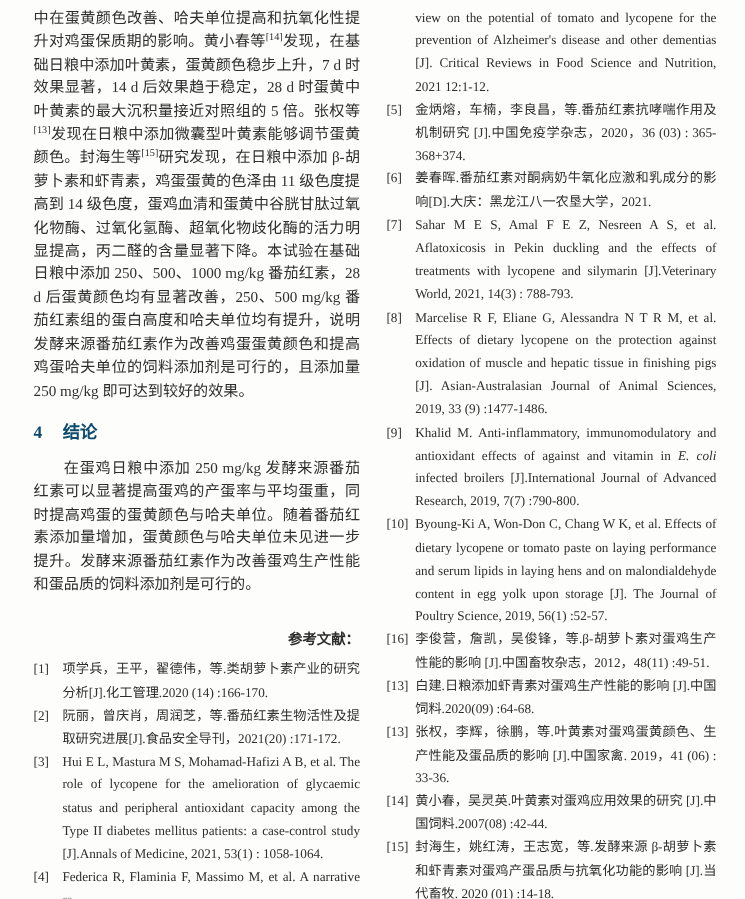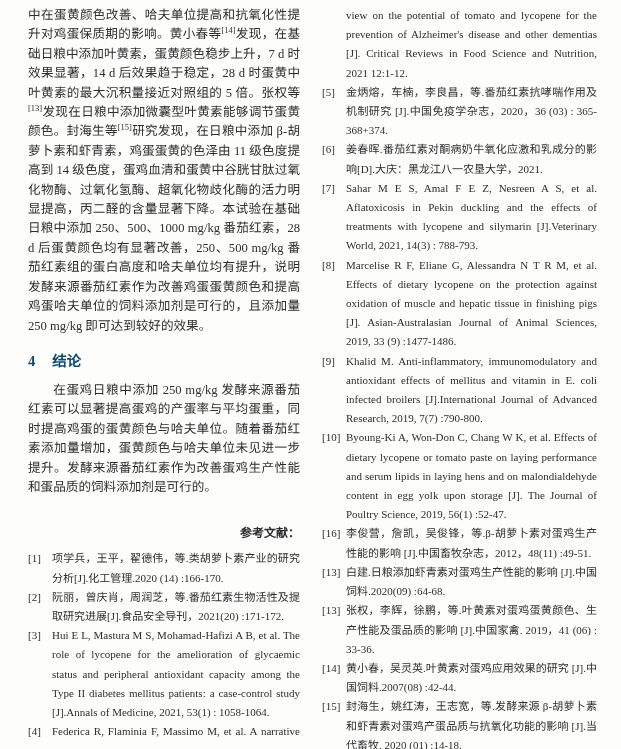--- a/index.html
+++ b/index.html
@@ -59,21 +59,21 @@
     font-size: 11px;
     line-height: 19.2px;
   }
   .ref-id { flex: 0 0 24px; }
   .ref-text {
     flex: 1;
     text-align: justify;
     text-justify: inter-character;
   }
   .ref.cont { padding-left: 24px; align-items: flex-end; }
-  .italic { }
+  .italic { font-style: italic; }
 </style>
 </head>
 <body>
 
 <div class="page">
 
   <div class="col col-left">
 
     <p class="para"><span>中在蛋黄颜色改善、哈夫单位提高和抗氧化性提升对鸡蛋保质期的影响。黄小春等</span><sup class="cite">[14]</sup><span>发现，在基础日粮中添加叶黄素，蛋黄颜色稳步上升，7 d 时效果显著，14 d 后效果趋于稳定，28 d 时蛋黄中叶黄素的最大沉积量接近对照组的 5 倍。张权等</span><sup class="cite">[13]</sup><span>发现在日粮中添加微囊型叶黄素能够调节蛋黄颜色。封海生等</span><sup class="cite">[15]</sup><span>研究发现，在日粮中添加 β-胡萝卜素和虾青素，鸡蛋蛋黄的色泽由 11 级色度提高到 14 级色度，蛋鸡血清和蛋黄中谷胱甘肽过氧化物酶、过氧化氢酶、超氧化物歧化酶的活力明显提高，丙二醛的含量显著下降。本试验在基础日粮中添加 250、500、1000 mg/kg 番茄红素，28 d 后蛋黄颜色均有显著改善，250、500 mg/kg 番茄红素组的蛋白高度和哈夫单位均有提升，说明发酵来源番茄红素作为改善鸡蛋蛋黄颜色和提高鸡蛋哈夫单位的饲料添加剂是可行的，且添加量 250 mg/kg 即可达到较好的效果。</span></p>
 
@@ -121,25 +121,25 @@
       <div class="ref">
         <span class="ref-id">[7]</span>
         <span class="ref-text">Sahar M E S, Amal F E Z, Nesreen A S, et al. Aflatoxicosis in Pekin duckling and the effects of treatments with lycopene and silymarin [J].Veterinary World, 2021, 14(3) : 788-793.</span>
       </div>
       <div class="ref">
         <span class="ref-id">[8]</span>
         <span class="ref-text">Marcelise R F, Eliane G, Alessandra N T R M, et al. Effects of dietary lycopene on the protection against oxidation of muscle and hepatic tissue in finishing pigs [J]. Asian-Australasian Journal of Animal Sciences, 2019, 33 (9) :1477-1486.</span>
       </div>
       <div class="ref">
         <span class="ref-id">[9]</span>
-        <span class="ref-text"><span>Khalid M. Anti-inflammatory, immunomodulatory and antioxidant effects of mellitus and vitamin in </span><span class="italic">E. coli</span><span> infected broilers [J].International Journal of Advanced Research, 2019, 7(7) :790-800.</span></span>
+        <span class="ref-text"><span>Khalid M. Anti-inflammatory, immunomodulatory and antioxidant effects of against and vitamin in </span><span class="italic">E. coli</span><span> infected broilers [J].International Journal of Advanced Research, 2019, 7(7) :790-800.</span></span>
       </div>
       <div class="ref">
         <span class="ref-id">[10]</span>
-        <span class="ref-text">Byoung-Ki A, Won-Don C, Chang W K, et al. Effects of dietary lycopene or tomato paste on laying performance and serum lipids in laying hens and on malondialdehyde content in egg yolk upon storage [J]. The Journal of Poultry Science, 2019, 56(1) :52-47.</span>
+        <span class="ref-text">Byoung-Ki A, Won-Don C, Chang W K, et al. Effects of dietary lycopene or tomato paste on laying performance and serum lipids in laying hens and on malondialdehyde content in egg yolk upon storage [J]. The Journal of Poultry Science, 2019, 56(1) :52-57.</span>
       </div>
       <div class="ref">
         <span class="ref-id">[16]</span>
         <span class="ref-text">李俊营，詹凯，吴俊锋，等.β-胡萝卜素对蛋鸡生产性能的影响 [J].中国畜牧杂志，2012，48(11) :49-51.</span>
       </div>
       <div class="ref">
         <span class="ref-id">[13]</span>
         <span class="ref-text">白建.日粮添加虾青素对蛋鸡生产性能的影响 [J].中国饲料.2020(09) :64-68.</span>
       </div>
       <div class="ref">

